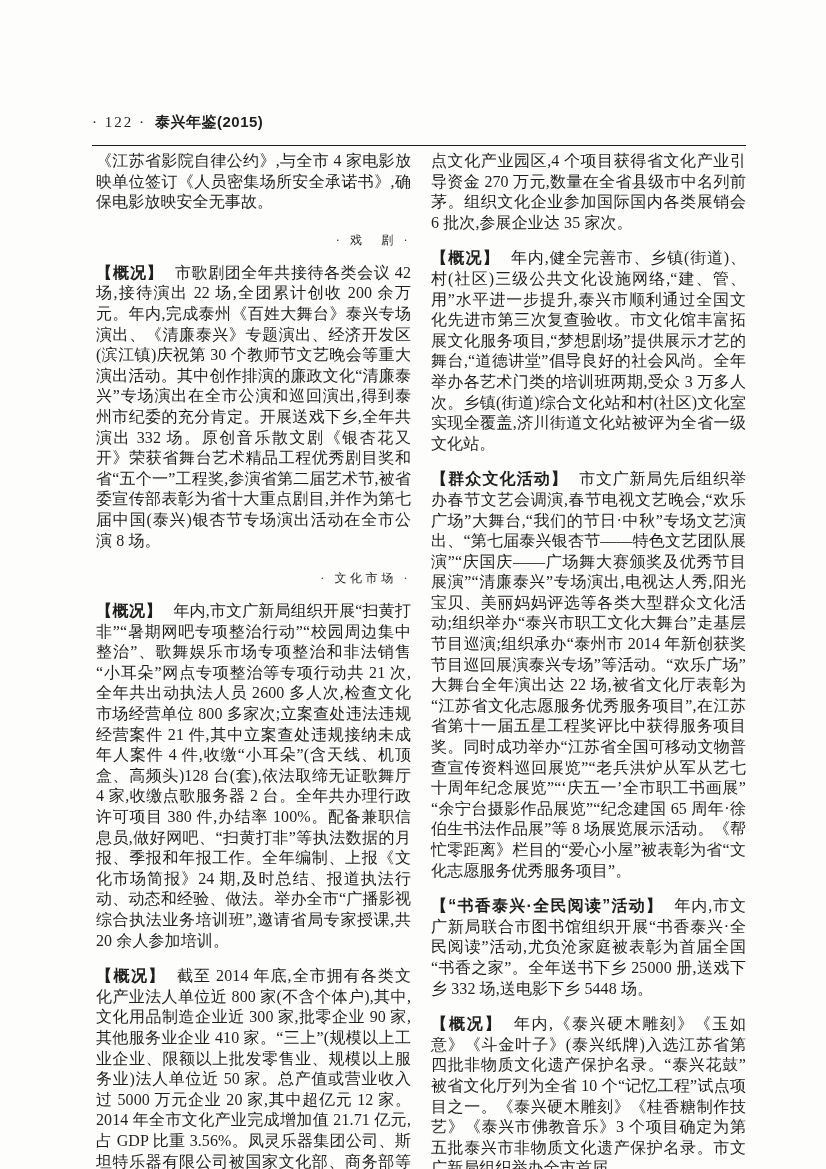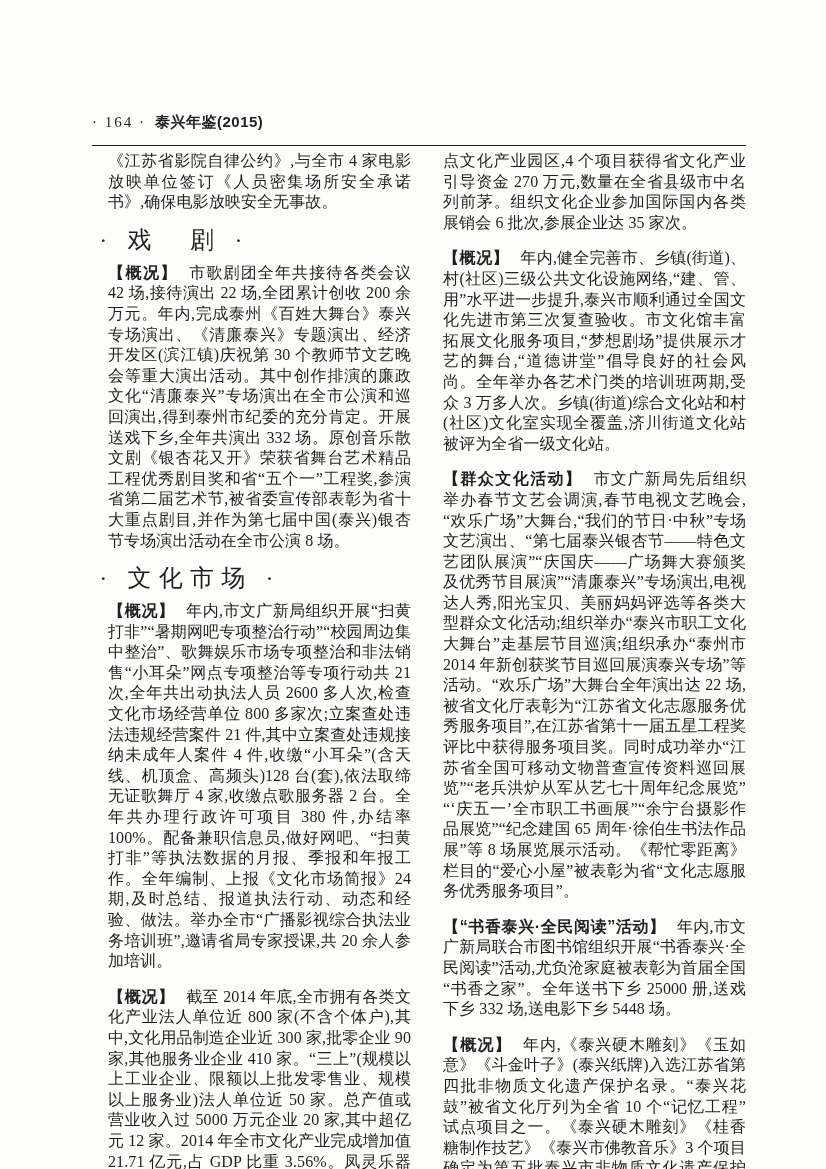--- a/index.html
+++ b/index.html
@@ -51,52 +51,52 @@
     left: 92px;
     width: 654px;
     display: flex;
     gap: 16px;
   }
   .col {
     width: 319px;
     flex: 0 0 319px;
   }
   .para {
-    margin: 0 0 15px 16px;
+    margin: 0 0 15px 4px;
     font-size: 16px;
     line-height: 20.6px;
     text-align: justify;
     letter-spacing: 0.1px;
   }
   .para:last-child { margin-bottom: 0; }
   .label {
     font-family: "Liberation Sans", "DejaVu Sans", sans-serif;
     font-weight: 700;
     font-style: normal;
     margin-right: 0.7em;
     letter-spacing: 0.5px;
   }
   .section-heading {
     margin: 13px 0 11px 0;
-    font-size: 24px;
+    font-size: 12px;
     line-height: 24px;
     font-weight: 400;
-    text-align: left;
+    text-align: right;
     letter-spacing: 0.30em;
     text-indent: 0.30em; 
     font-family: "Liberation Serif", "DejaVu Serif", serif;
   }
 </style>
 </head>
 <body>
 
 <div class="page">
 
   <header class="page-header">
-    <span class="page-marker">· 164 ·</span><span class="book-title">泰兴年鉴(2015)</span>
+    <span class="page-marker">· 122 ·</span><span class="book-title">泰兴年鉴(2015)</span>
   </header>
 
   <div class="header-rule"></div>
 
   <main class="columns">
 
     <section class="col">
 
       <p class="para"><span>《江苏省影院自律公约》,与全市 4 家电影放映单位签订《人员密集场所安全承诺书》,确保电影放映安全无事故。</span></p>
 

